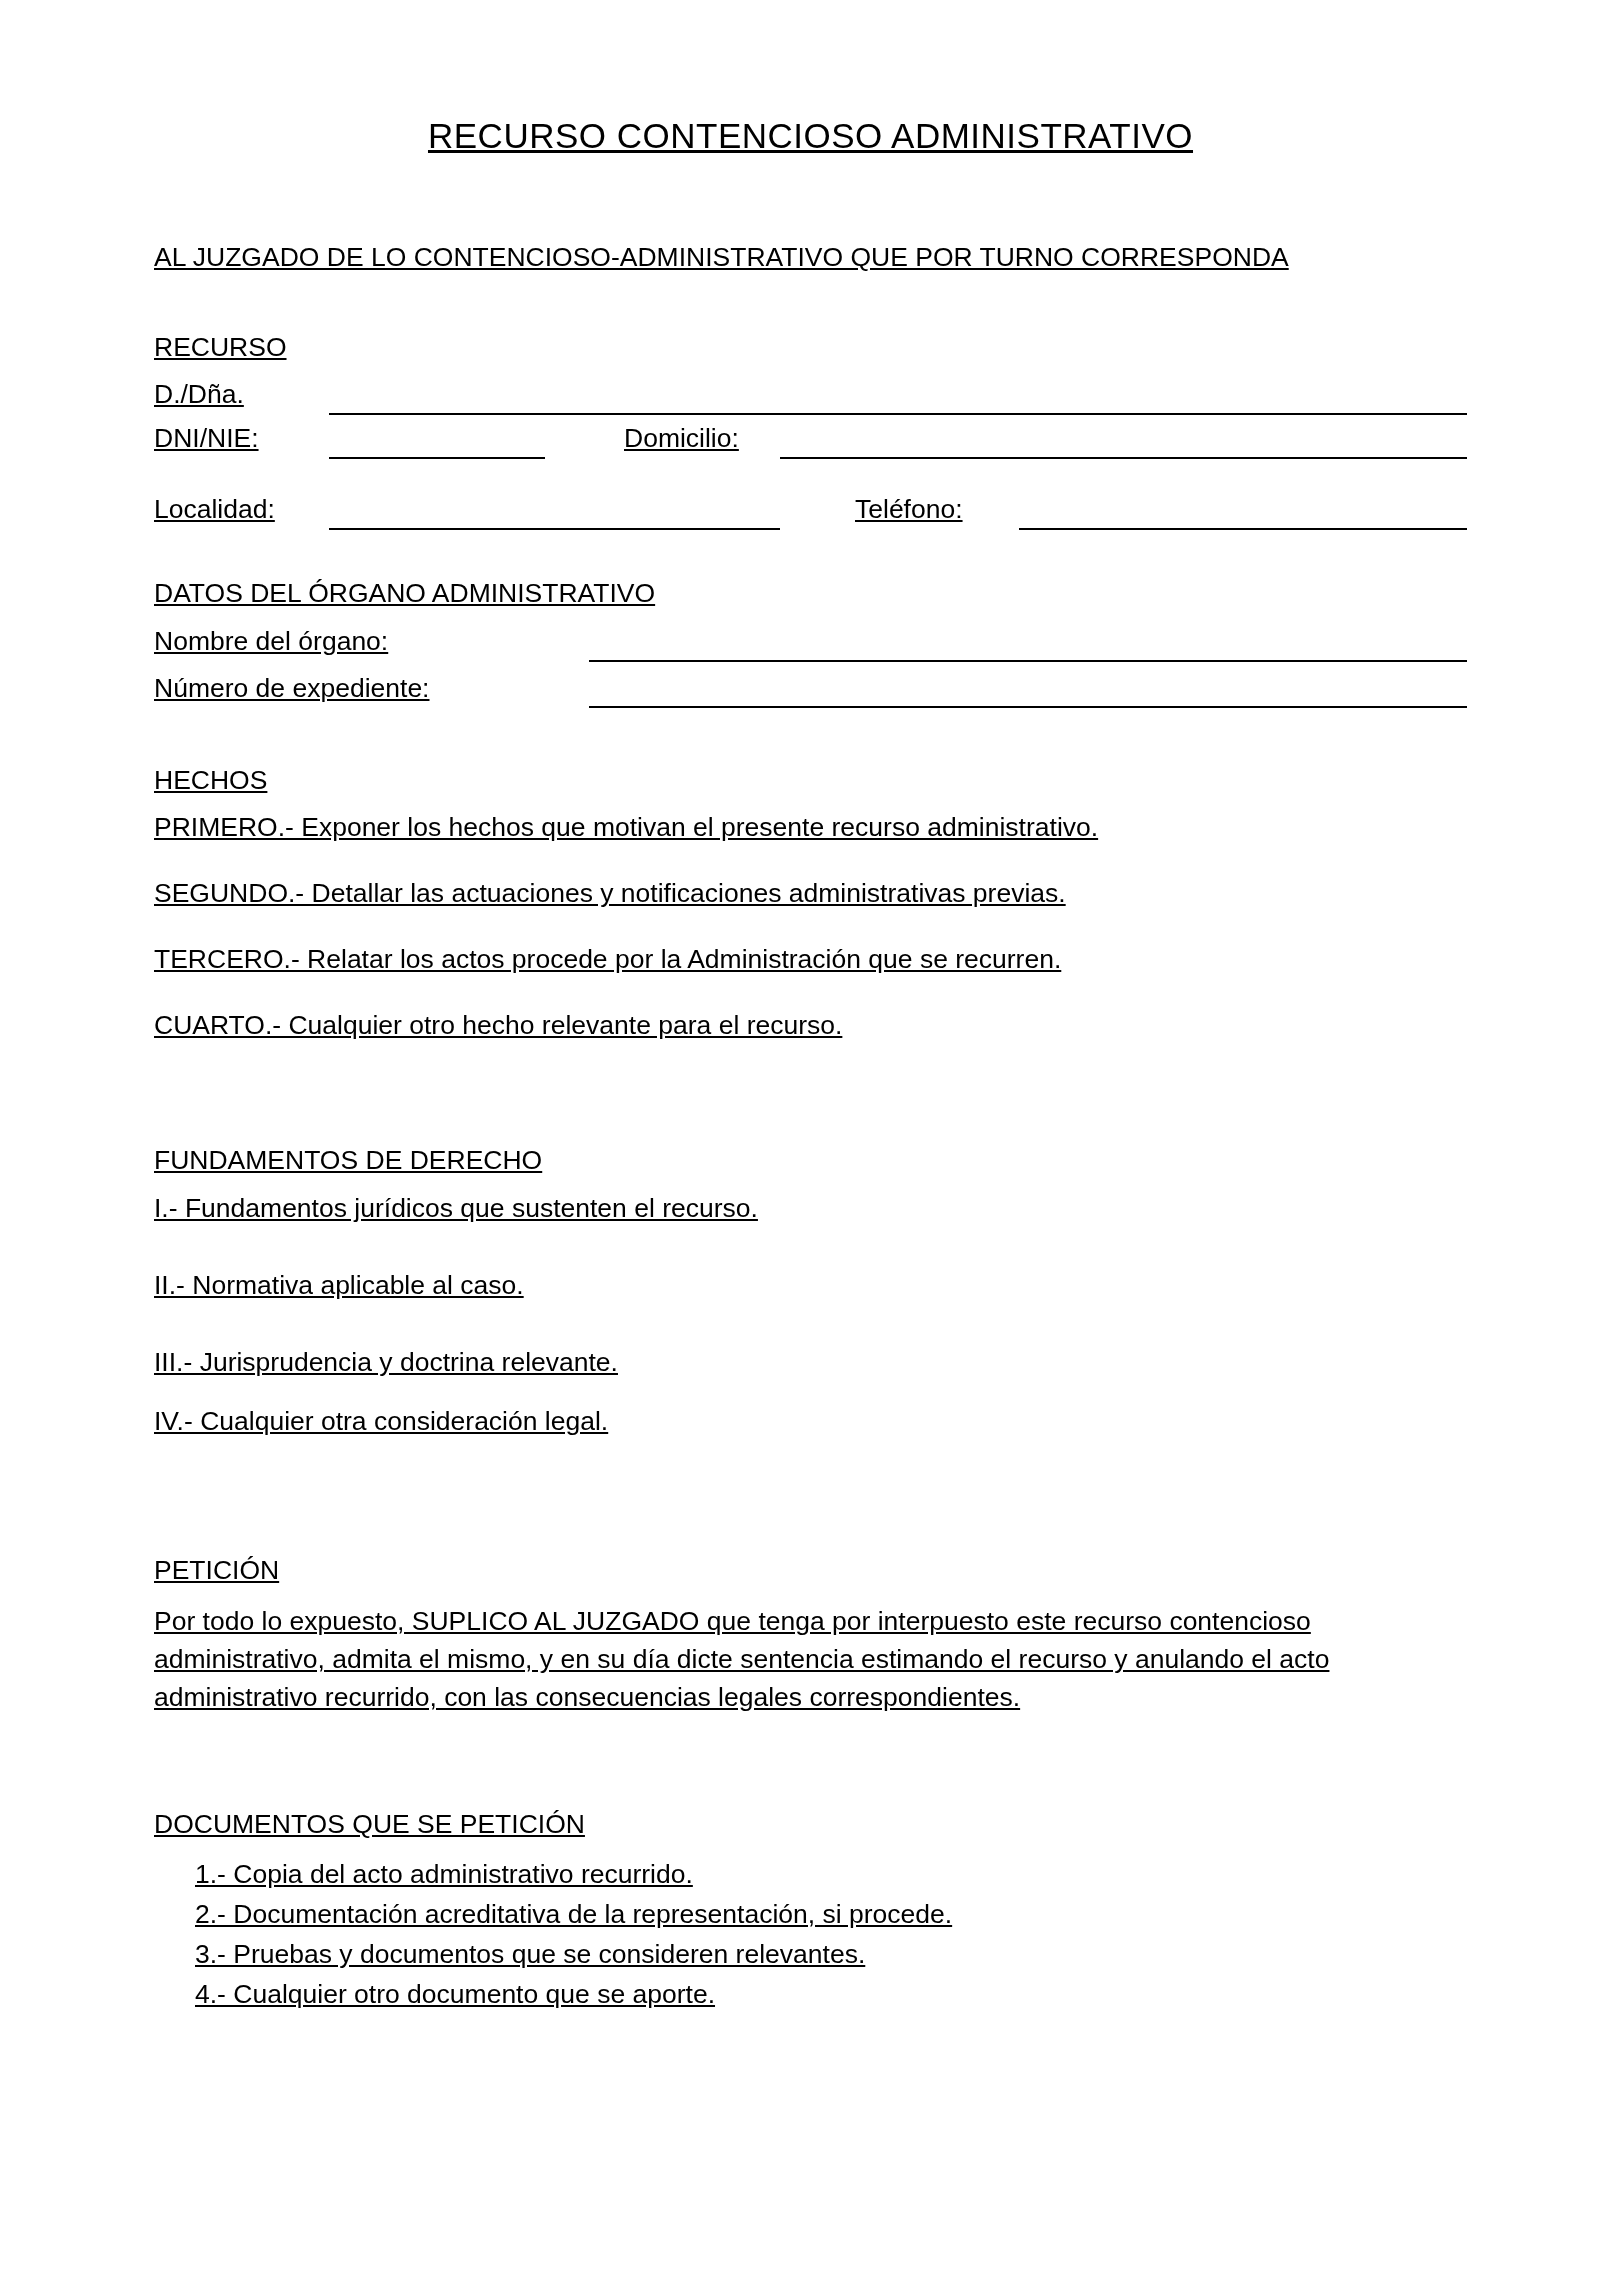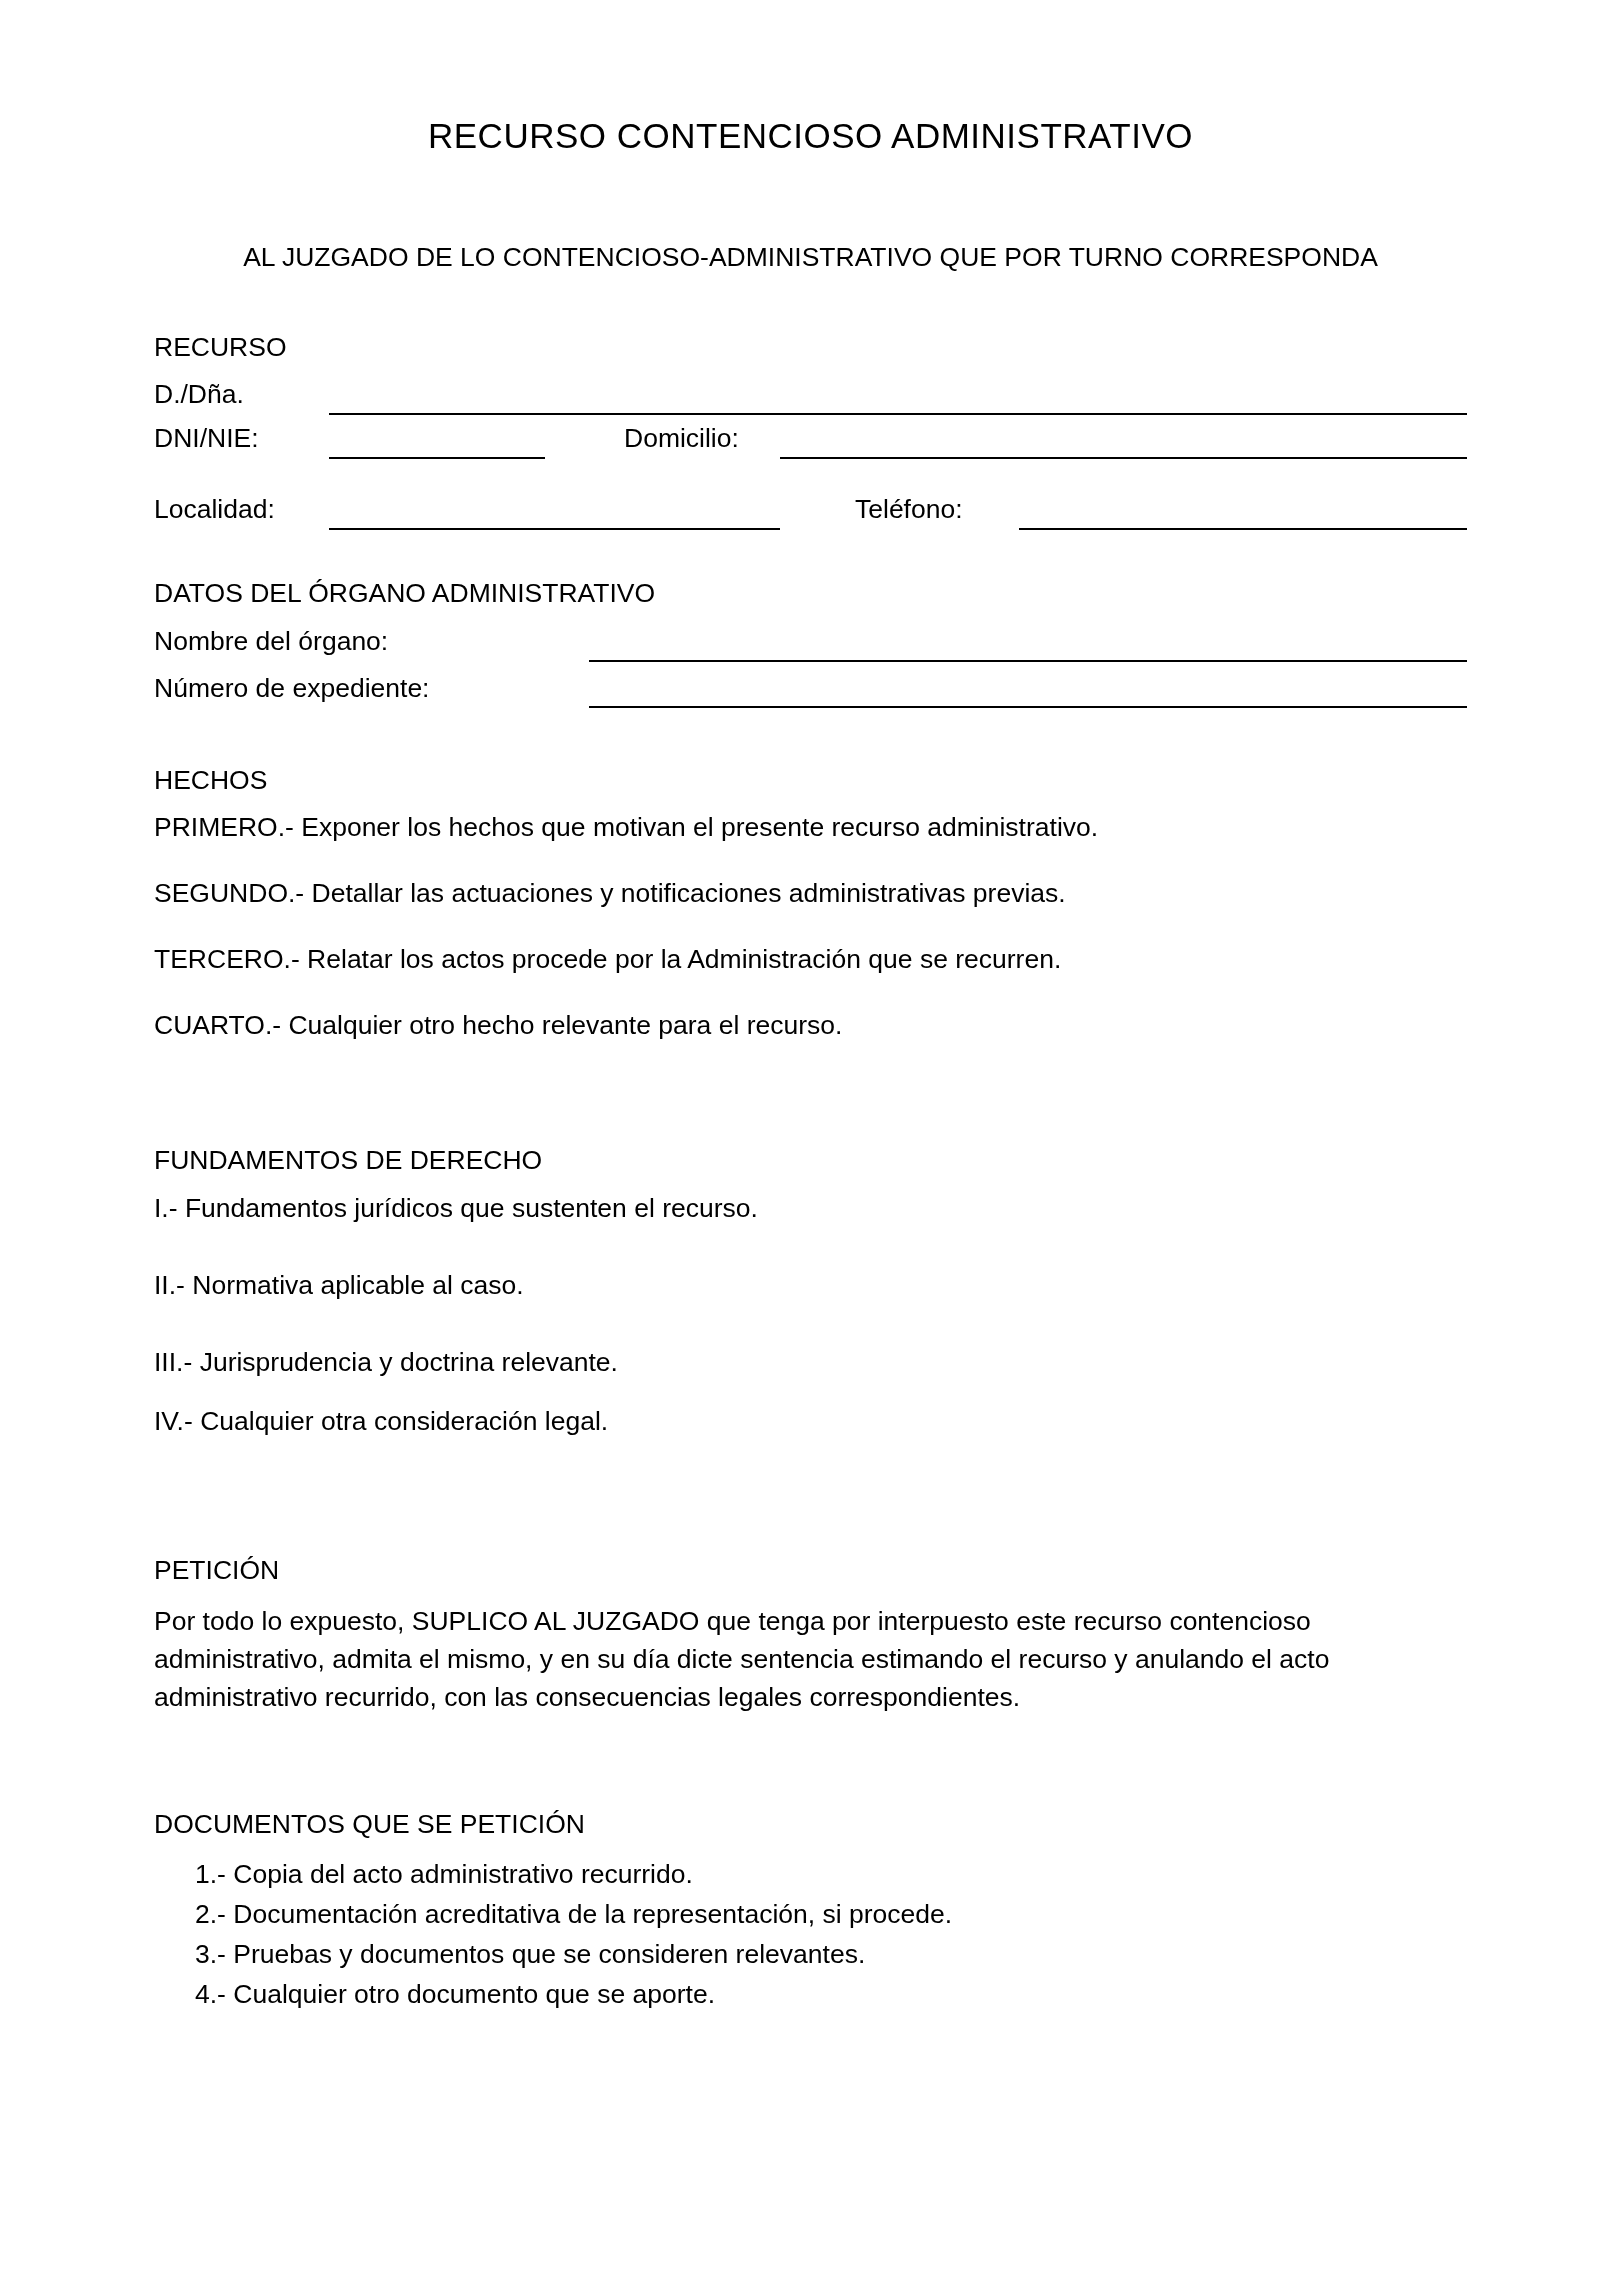--- a/index.html
+++ b/index.html
@@ -9,35 +9,35 @@
     color: #000000;
     -webkit-font-smoothing: antialiased;
   }
   .page {
     position: relative;
     width: 1621px;
     height: 2293px;
     background: #ffffff;
     overflow: hidden;
     padding: 0 154px;
+    text-decoration: underline;
   }
   .doc-title {
     margin-top: 114px;
     text-align: center;
     font-size: 35px;
     line-height: 43px;
     font-weight: 400;
     letter-spacing: 0.5px;
   }
   .addressee {
     margin-top: 84px;
     font-size: 26.5px;
     line-height: 33px;
     font-weight: 400;
-    text-align: center;
   }
   .section-heading {
     font-size: 26.5px;
     line-height: 33px;
     font-weight: 400;
   }
   .h-recurso      { margin-top: 57px; }
   .h-organo       { margin-top: 51px; }
   .h-hechos       { margin-top: 59px; }
   .h-fundamentos  { margin-top: 102px; }

